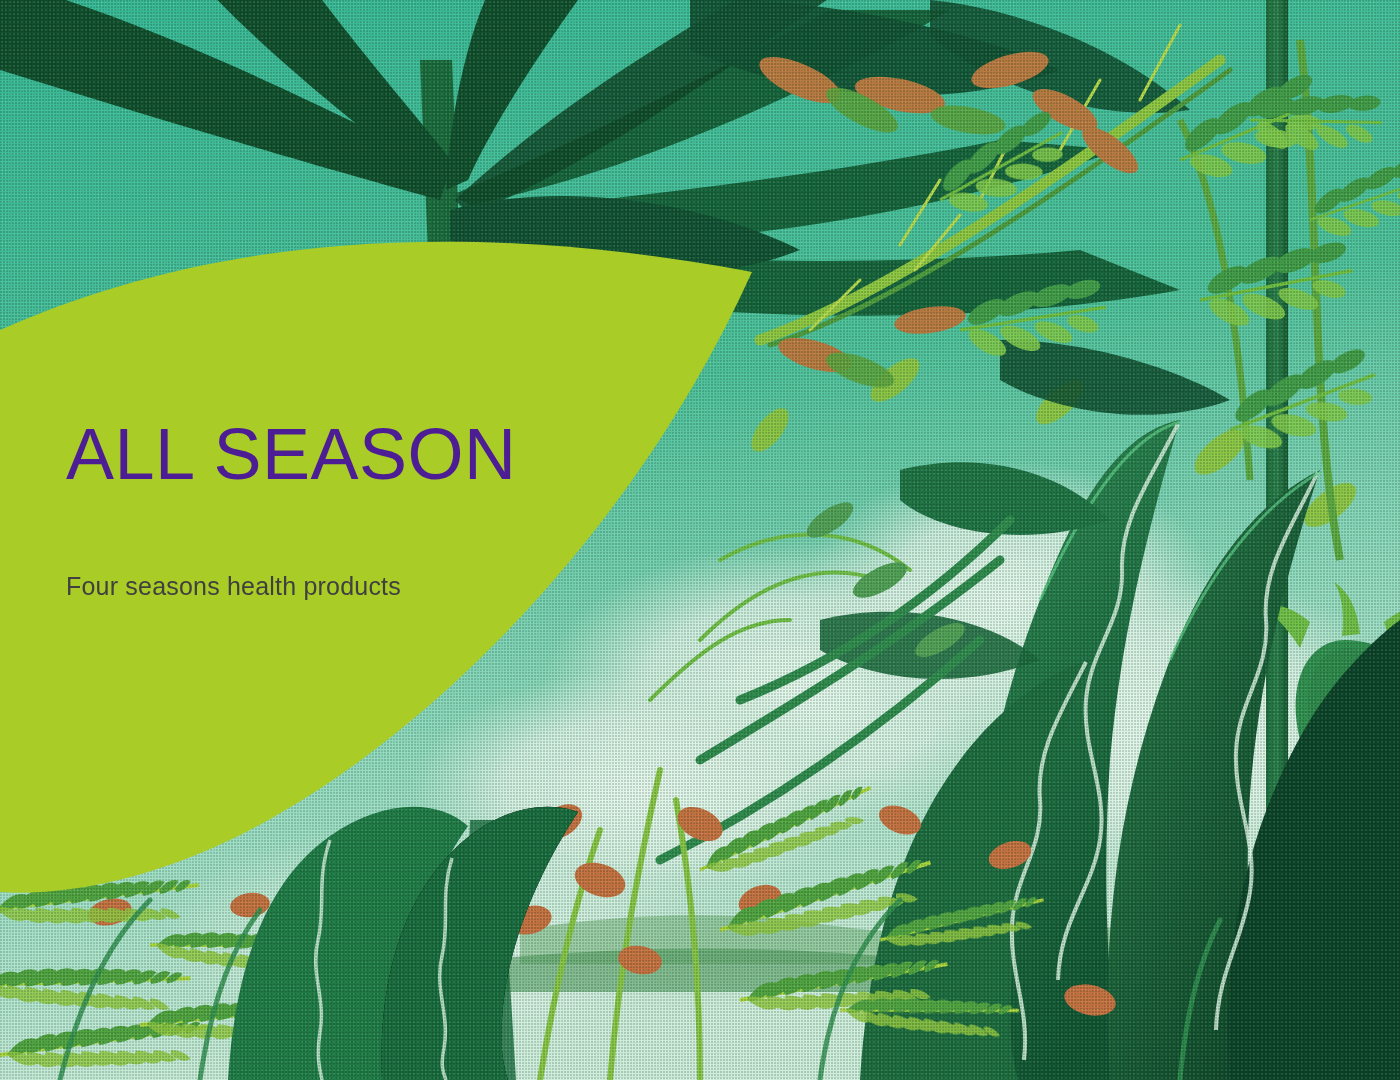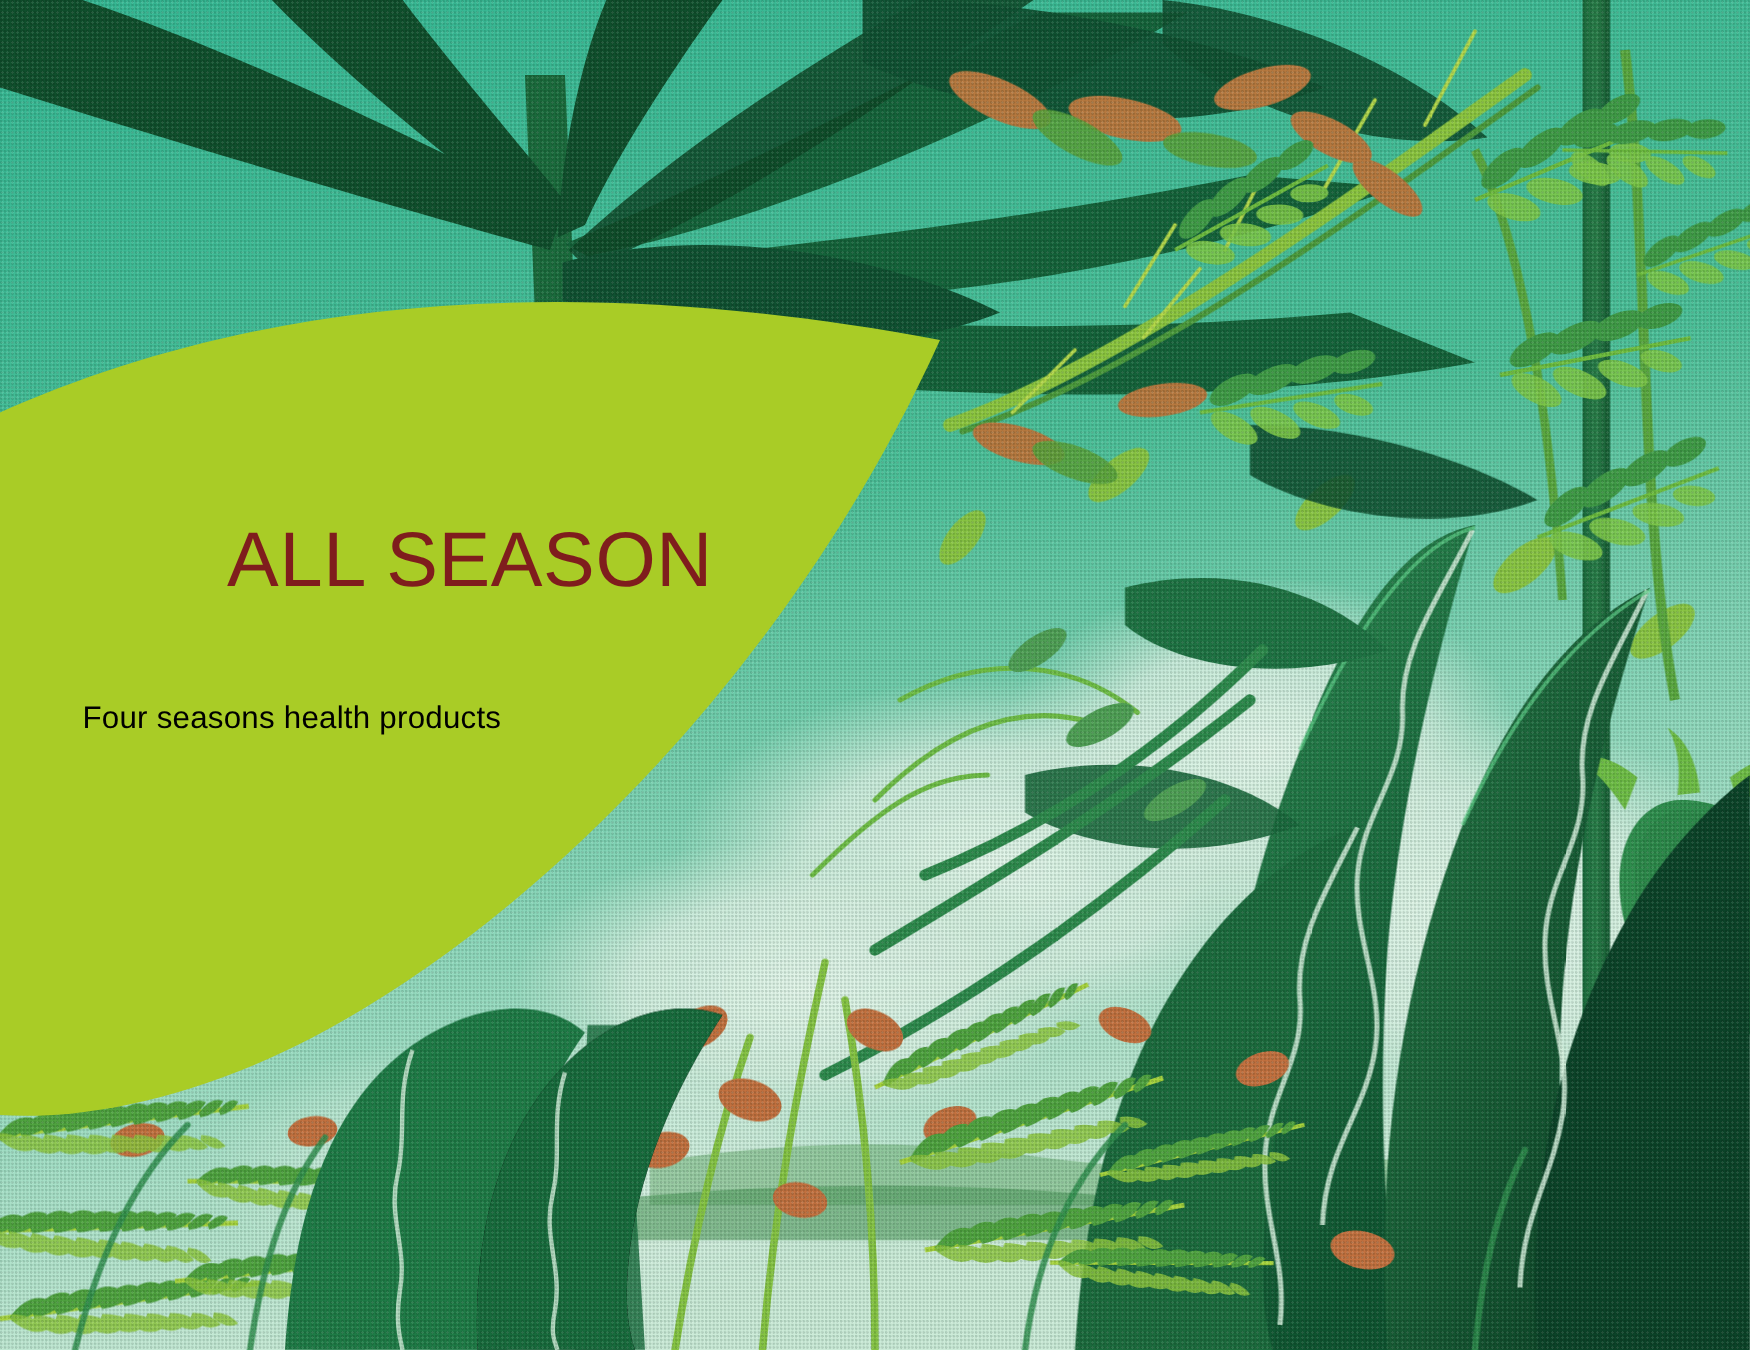--- a/index.html
+++ b/index.html
@@ -61,39 +61,38 @@
 
   .title-block {
     position: absolute;
     left: 66px;
     top: 414px;
     width: 620px;
   }
 
   .headline {
     margin: 0;
-    color: #7f1d1d;
-    font-size: 62px;
+    color: #4c1d95;
+    font-size: 72px;
     line-height: 1.12;
     letter-spacing: .5px;
-    text-align: center;
   }
   .headline .line-1 {
     display: block;
     font-weight: 300;
   }
   .headline .line-2 {
     display: block;
     font-weight: 700;
   }
 
   .subtitle {
     margin: 0;
     padding-top: 77px;
-    color: #000000;
+    color: #404040;
     font-size: 25px;
     font-weight: 300;
     letter-spacing: .2px;
   }
 </style>
 </head>
 <body>
 
 <div class="poster">
 

